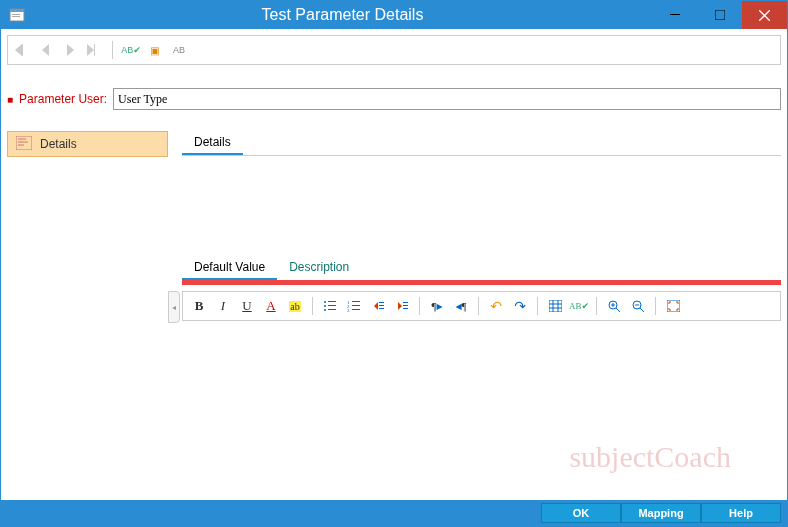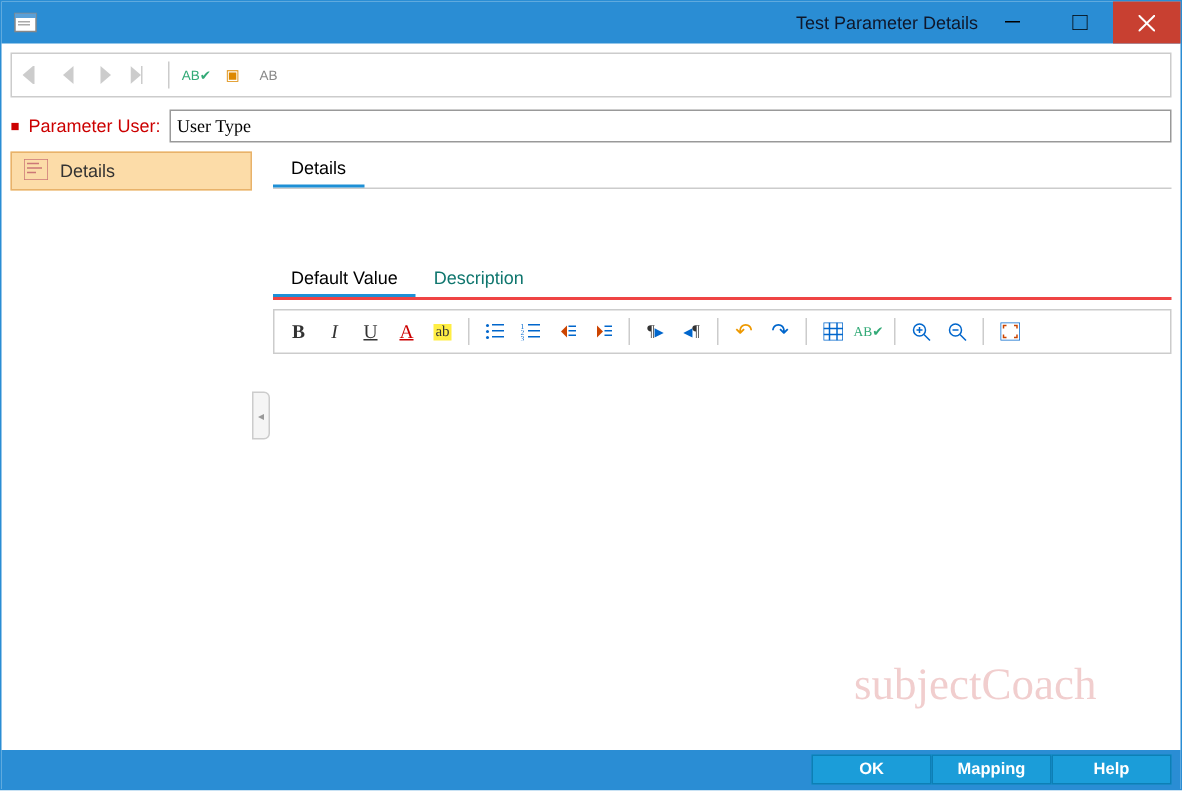--- a/index.html
+++ b/index.html
@@ -30,23 +30,23 @@
   color: #000;
 }
 .title-icon {
   width: 20px;
   height: 20px;
   margin: 0 6px;
   display:flex;align-items:center;justify-content:center;
 }
 .titlebar .title {
   flex: 1;
-  text-align: right;
-  font-size: 12px;
-  color: #0f172a;
+  text-align: center;
+  font-size: 16px;
+  color: #ffffff;
 }
 .win-controls {
   display: flex;
   height: 100%;
 }
 .win-btn {
   width: 45px;
   height: 100%;
   display: flex;
   align-items: center;
@@ -56,20 +56,21 @@
 .win-btn.close {
   background: #c84031;
   color: #fff;
 }
 .client {
   flex: 1;
   display: flex;
   flex-direction: column;
   padding: 6px;
   box-sizing: border-box;
+  gap: 15px;
 }
 .toolbar {
   border: 1px solid #ccc;
   height: 28px;
   display: flex;
   align-items: center;
   padding: 0 4px;
   gap: 4px;
   background: #fff;
 }
@@ -180,22 +181,22 @@
 }
 .ro-input {
   height: 18px;
   border: 1px solid #bbb;
   background: #eee;
   padding: 0 4px;
   font-size: 12px;
 }
 .lower-tabs {
   display: flex;
-  border-bottom: 2px solid #ef4444;
-  margin-top: 48px;
+  border-bottom: 5px solid #ef4444;
+  margin-top: 100px;
 }
 .rte-toolbar {
   border: 1px solid #ccc;
   height: 28px;
   display: flex;
   align-items: center;
   padding: 0 6px;
   gap: 4px;
   margin-top: 6px;
   font-family: "Times New Roman", serif;

